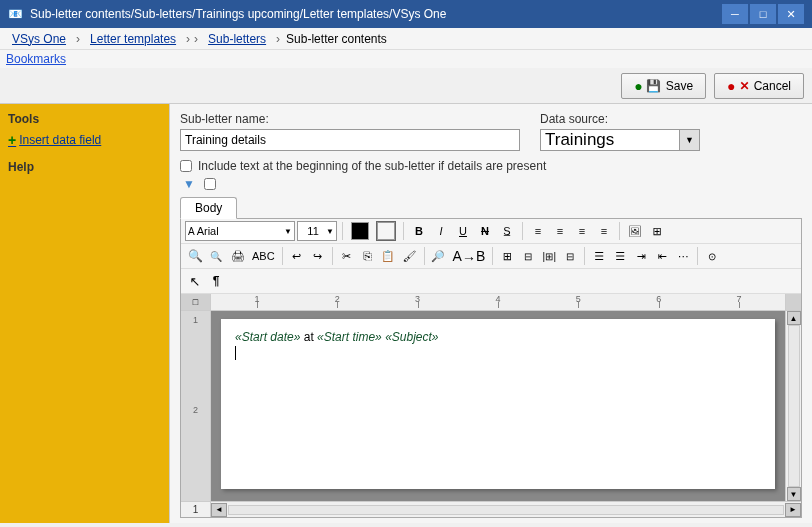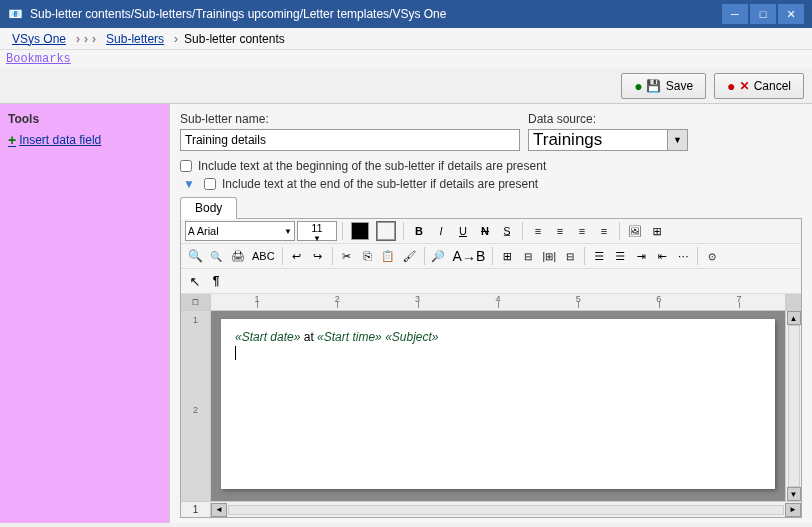--- a/index.html
+++ b/index.html
@@ -61,21 +61,21 @@
     
     .breadcrumb {
       background: #f5f5f5;
       padding: 2px 6px;
       font-size: 12px;
       color: #333;
       display: flex;
       align-items: center;
       gap: 4px;
     }
-    .breadcrumb-link { color: #8b5cf6; text-decoration: underline; cursor: pointer; font-family: Liberation Mono, monospace; }
+    .breadcrumb-link { color: #1d4ed8; text-decoration: underline; cursor: pointer; }
 
     
     .action-bar {
       background: #f0f0f0;
       height: 36px;
       display: flex;
       align-items: center;
       justify-content: flex-end;
       padding: 0 8px;
       gap: 8px;
@@ -96,21 +96,21 @@
 
     
     .main-layout {
       display: flex;
       height: calc(527px - 28px - 22px - 22px - 36px);
     }
 
     
     .sidebar {
       width: 170px;
-      background: #f0abfc;
+      background: #eab308;
       border-right: 1px solid #ccc;
       padding: 8px;
       flex-shrink: 0;
     }
     .sidebar-section-title {
       font-weight: bold;
       font-size: 12px;
       margin-bottom: 6px;
       color: #333;
     }
@@ -139,21 +139,21 @@
     .content-area {
       flex: 1;
       padding: 8px 10px;
       background: #f5f5f5;
       overflow: hidden;
     }
 
     
     .form-row {
       display: flex;
-      gap: 8px;
+      gap: 20px;
       margin-bottom: 8px;
       align-items: flex-start;
     }
     .form-group { display: flex; flex-direction: column; gap: 3px; }
     .form-label { font-size: 12px; color: #333; }
     .form-input {
       border: 1px solid #999;
       padding: 2px 4px;
       font-size: 12px;
       background: white;
@@ -239,21 +239,21 @@
     }
     .tb-select {
       height: 20px;
       font-size: 11px;
       border: 1px solid #999;
       background: white;
       display: flex;
       align-items: center;
     }
     .font-select { width: 110px; padding: 0 2px; }
-    .size-select { width: 40px; padding: 0 2px; flex-direction: column; }
+    .size-select { width: 40px; padding: 0 2px; }
     .tb-btn {
       height: 20px;
       min-width: 20px;
       padding: 0 2px;
       border: 1px solid transparent;
       background: transparent;
       cursor: pointer;
       font-size: 11px;
       display: flex; align-items: center; justify-content: center;
     }
@@ -479,20 +479,21 @@
   <div class="title-bar-controls">
     <button class="title-bar-btn">─</button>
     <button class="title-bar-btn">□</button>
     <button class="title-bar-btn close">✕</button>
   </div>
 </div>
 
 <div class="menu-bar">
   <span class="menu-item">VSys One</span>
   <span class="menu-separator">›</span>
+  <span class="menu-item">Letter templates</span>
   <span class="menu-separator">›</span>
   <span class="menu-separator">›</span>
   <span class="menu-item">Sub-letters</span>
   <span class="menu-separator">›</span>
   <span style="font-size:12px; padding: 2px 4px;">Sub-letter contents</span>
 </div>
 
 <div class="breadcrumb">
   <span class="breadcrumb-link">Bookmarks</span>
 </div>
@@ -511,20 +512,21 @@
 </div>
 
 <div class="main-layout">
 
   <div class="sidebar">
     <div class="sidebar-section-title">Tools</div>
     <div class="sidebar-link">
       <span class="sidebar-icon-plus">+</span>
       <span>Insert data field</span>
     </div>
+    <div class="sidebar-help">Help</div>
 
     <div class="sidebar-image">
       <div style="position:absolute; bottom:0; left:5px;">
         
         
         
         
         
         
       </div>
@@ -547,21 +549,20 @@
       </div>
     </div>
 
     <div class="checkbox-row">
       <input type="checkbox" style="">
       <span>Include text at the beginning of the sub-letter if details are present</span>
     </div>
     <div class="checkbox-row">
       <span style="width:18px; display:flex; align-items:center; justify-content:center; color:#4488cc; font-size:12px;">▼</span>
       <input type="checkbox" style="">
-      <span>Include text at the end of the sub-letter if details are present</span>
     </div>
 
     <div class="tab-bar">
       <div class="tab active">Body</div>
     </div>
 
     <div class="editor-wrapper">
 
       <div class="toolbar-row">
 

